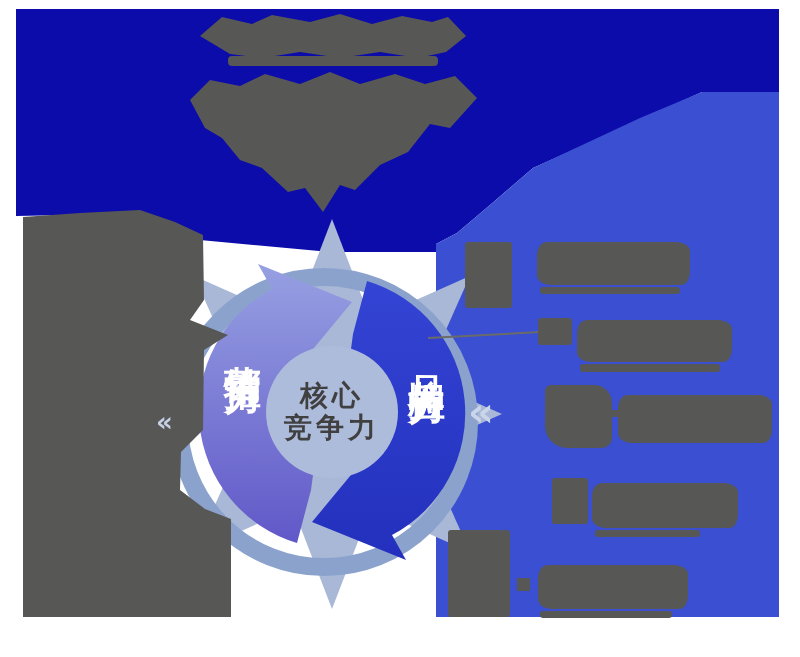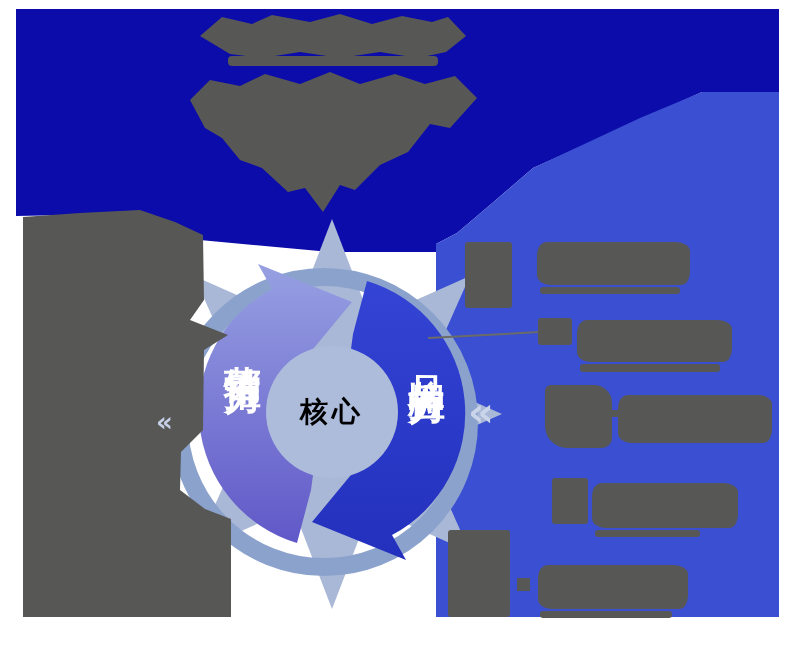--- a/index.html
+++ b/index.html
@@ -25,21 +25,21 @@
   .petal-ns{left:257px;top:219px;width:150px;height:390px;}
   .petal-ew{left:162px;top:339px;width:340px;height:150px;}
   .petal-d1{left:257px;top:219px;width:150px;height:390px;transform:rotate(45deg);}
   .petal-d2{left:257px;top:219px;width:150px;height:390px;transform:rotate(-45deg);}
   
   #ring{left:170px;top:268px;width:308px;height:308px;border-radius:50%;
         border:18px solid #8ba3cc;box-sizing:border-box;background:transparent;}
   
   #hub{left:266px;top:346px;width:132px;height:132px;border-radius:50%;background:#aebcdc;
        display:flex;flex-direction:column;align-items:center;justify-content:center;}
-  #hub .t{color:#000000;font-weight:bold;font-size:28px;line-height:32px;letter-spacing:4px;text-align:center;}
+  #hub .t{color:#404040;font-weight:bold;font-size:28px;line-height:32px;letter-spacing:4px;text-align:center;}
   
   .vlabel{color:#ffffff;font-weight:bold;font-size:37px;line-height:41px;
           writing-mode:vertical-rl;text-orientation:upright;letter-spacing:4px;}
   #push-label{left:222px;top:336px;height:190px;}
   #pull-label{left:406px;top:346px;height:200px;}
   
   .marker{background:#575755;border-radius:3px;}
   .rtext{background:#575755;border-radius:10px 14px 9px 13px / 12px 9px 13px 10px;}
   .rsub{background:#575755;border-radius:3px;}
   .dash{background:#575755;}
@@ -75,20 +75,21 @@
         <stop offset="0" stop-color="#3444d4"></stop>
         <stop offset="1" stop-color="#2330bd"></stop>
       </linearGradient>
     </defs>
     <path d="M 297,543 A 138 138 0 0 1 272,289 L 258,264 L 352,302 L 304,360 A 66 66 0 0 0 313,475 L 311,490 Z" fill="url(#gradPush)"></path>
     <path d="M 367,281 A 138 138 0 0 1 392,535 L 406,560 L 312,522 L 360,464 A 66 66 0 0 0 351,349 L 353,334 Z" fill="url(#gradPull)"></path>
   </svg>
 
   <div class="abs" id="hub">
     <div class="t">核心</div>
+    <div class="t">竞争力</div>
   </div>
 
   <div class="abs vlabel" id="push-label">营销推力</div>
   <div class="abs vlabel" id="pull-label">品牌拉力</div>
 
   <div class="abs" id="left-blob"></div>
 
   <div class="abs chev" style="left:468px;top:392px;">«</div>
   <div class="abs chev" style="left:156px;top:402px;font-size:26px;color:#c5cfe6;">«</div>
 

